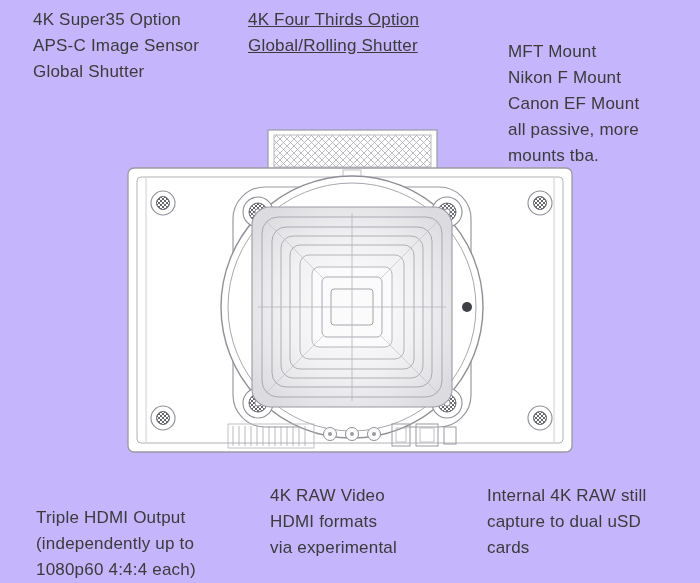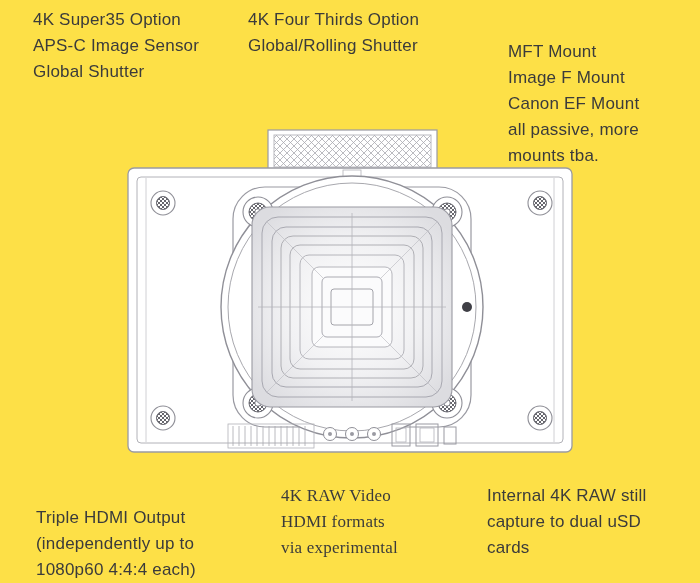--- a/index.html
+++ b/index.html
@@ -1,31 +1,31 @@
 <!DOCTYPE html>
 <html><head>
 <meta charset="utf-8">
 <style>
   * { margin:0; padding:0; box-sizing:border-box; }
   html,body { background:#ffffff; }
   body { font-family:"Liberation Sans", sans-serif; }
   .canvas {
     position:relative; width:700px; height:583px;
-    background:#fde047; overflow:hidden;
+    background:#c4b5fd; overflow:hidden;
   }
   .note {
     position:absolute; color:#3b3b3b;
     font-size:17px; line-height:26px; letter-spacing:.2px;
     white-space:nowrap;
   }
   .tl { left:33px;  top:7px;  }
-  .tc { left:248px; top:7px;  }
+  .tc { left:248px; top:7px;text-decoration:underline;  }
   .tr { left:508px; top:7px;margin-top:32px;  }
   .bl { left:36px;  top:505px;}
-  .bc { left:281px; top:483px;font-family:Liberation Serif, serif;}
+  .bc { left:270px; top:483px;}
   .br { left:487px; top:483px;}
   .drawing {
     position:absolute; left:0; top:118px; width:700px; height:348px;
   }
 </style>
 </head>
 <body>
 
 <div class="canvas">
 
@@ -35,21 +35,21 @@
     <div>Global Shutter</div>
   </div>
 
   <div class="note tc">
     <div>4K Four Thirds Option</div>
     <div>Global/Rolling Shutter</div>
   </div>
 
   <div class="note tr">
     <div>MFT Mount</div>
-    <div>Image F Mount</div>
+    <div>Nikon F Mount</div>
     <div>Canon EF Mount</div>
     <div>all passive, more</div>
     <div>mounts tba.</div>
   </div>
 
   <svg class="drawing" viewBox="0 0 700 348" aria-hidden="true">
     <defs>
       <pattern id="xhatch" width="7" height="7" patternUnits="userSpaceOnUse">
         <path d="M0 7 L7 0 M0 0 L7 7" stroke="#aaaab0" stroke-width="0.8" fill="none"></path>
       </pattern>

